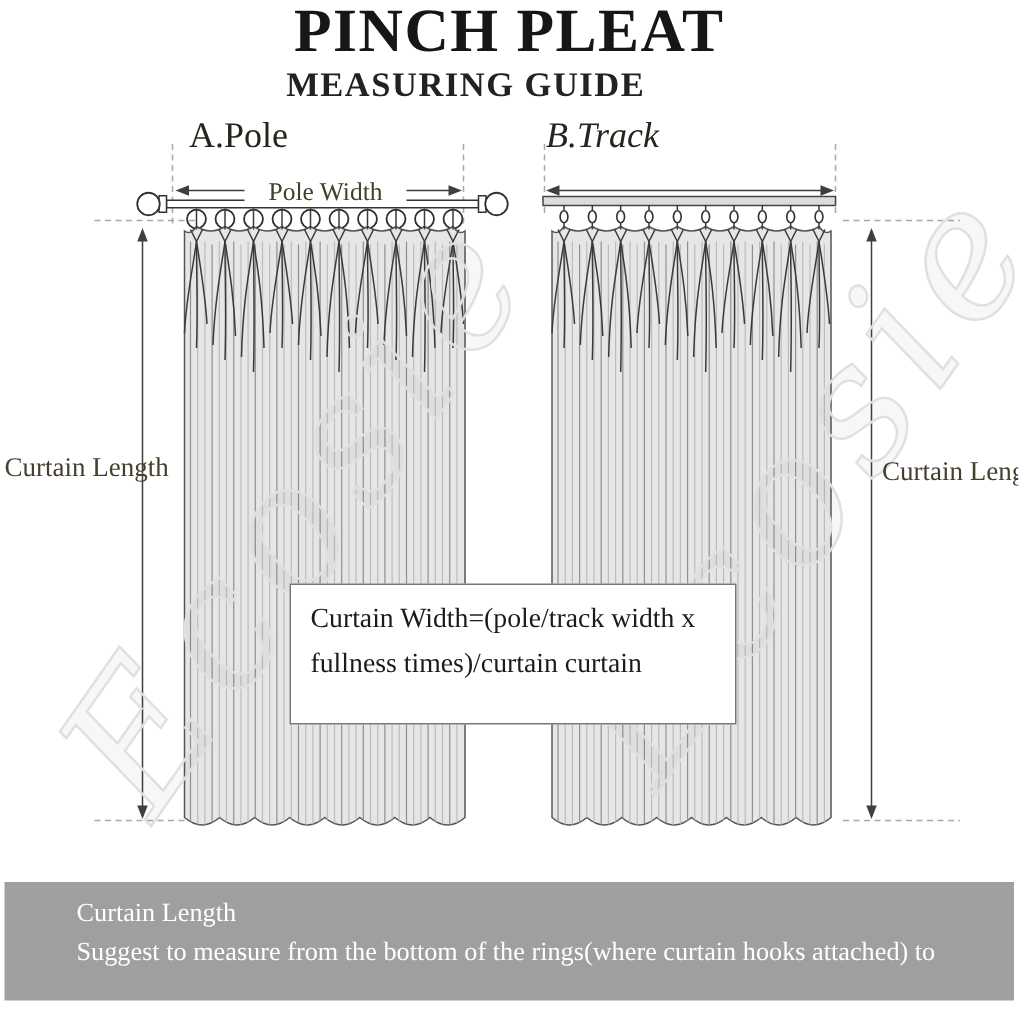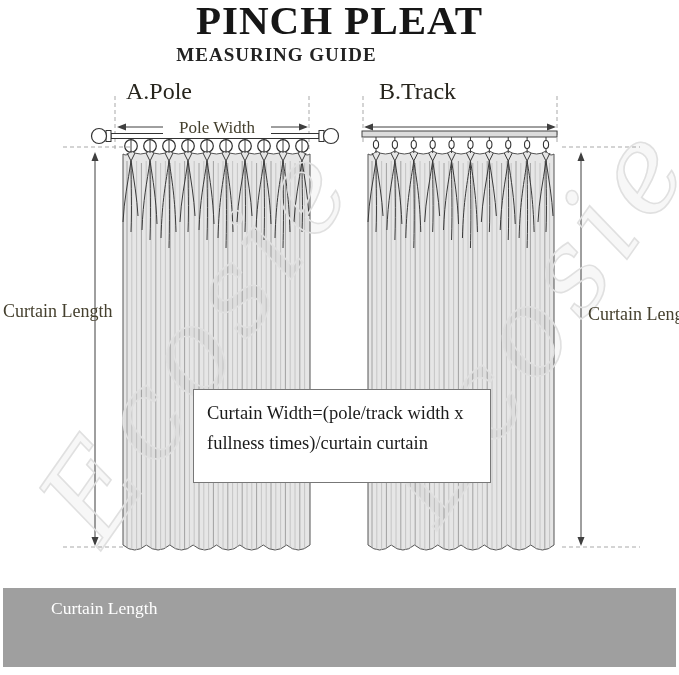--- a/index.html
+++ b/index.html
@@ -15,21 +15,21 @@
     text-shadow:0 0 0 rgba(0,0,0,0.03);
     pointer-events:none;white-space:nowrap;
   }
   .txt{position:absolute;z-index:3;color:#1c1c1c;}
   .page-title{
     left:0;top:-4px;width:679px;text-align:center;
     font-size:41px;font-weight:bold;letter-spacing:1px;color:#161616;
   }
   .page-subtitle{
     left:0;top:44px;width:553px;text-align:center;
-    font-size:19px;font-weight:bold;letter-spacing:1px;color:#222;
+    font-size:23px;font-weight:bold;letter-spacing:1px;color:#222;padding-left:34px;
   }
   .sec-label{font-size:24px;color:#26241c;}
   .width-label{
     text-align:center;font-size:17px;color:var(--accent,#45402e);
     background:#fff;padding:0 4px;top:118px;
   }
   .len-label{font-size:18px;color:var(--accent,#45402e);white-space:nowrap;}
   .formula-box{
     left:193px;top:389px;width:298px;height:94px;background:#fff;
     border:1px solid #777;box-sizing:border-box;padding:8px 0 0 13px;
@@ -323,29 +323,30 @@
       </g>
     </svg>
 
   <span class="wm" style="left:-28px;top:272px;transform:rotate(-55deg);">Ecosie</span>
   <span class="wm" style="left:308px;top:252px;transform:rotate(-55deg);">Ecosie</span>
 
   <div class="txt page-title">PINCH PLEAT</div>
   <div class="txt page-subtitle">MEASURING GUIDE</div>
 
   <div class="txt sec-label" style="left:126px;top:78px;">A.Pole</div>
-  <div class="txt sec-label" style="left:379px;top:78px;">B.Track</div>
+  <div class="txt sec-label" style="left:364px;top:78px;font-style:italic;">B.Track</div>
 
   <div class="txt width-label" style="left:163px;width:100px;">Pole Width</div>
 
   <div class="txt len-label" style="left:3px;top:301px;">Curtain Length</div>
   <div class="txt len-label" style="left:588px;top:304px;">Curtain Length</div>
 
   <div class="txt formula-box">
     <div>Curtain Width=(pole/track width x</div>
     <div>fullness times)/curtain curtain</div>
   </div>
 
   <div class="txt footer">
     <div>Curtain Length</div>
+    <div>Suggest to measure from the bottom of the rings(where curtain hooks attached) to</div>
   </div>
 
 </div>
 
 </body></html>

